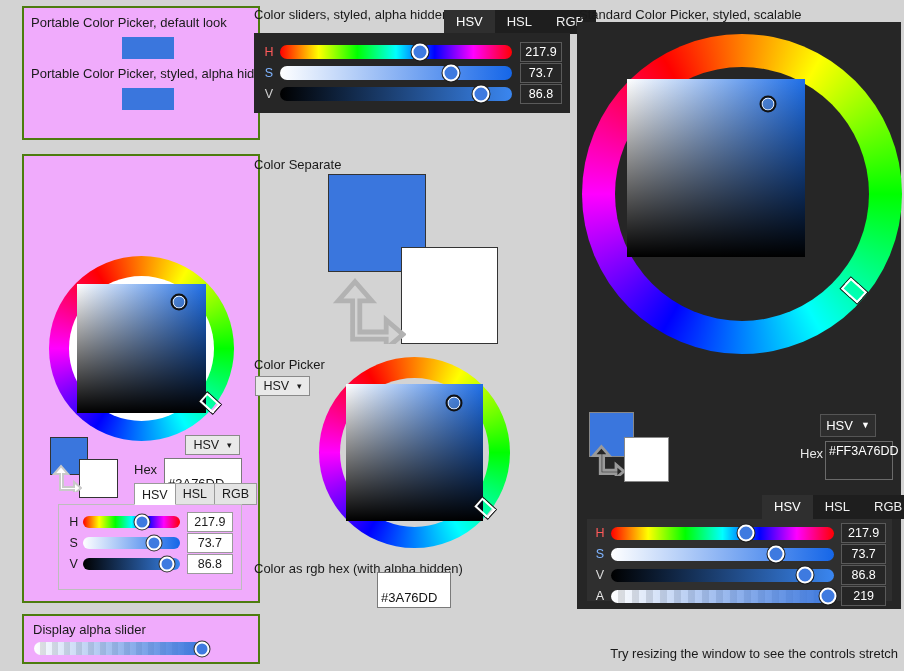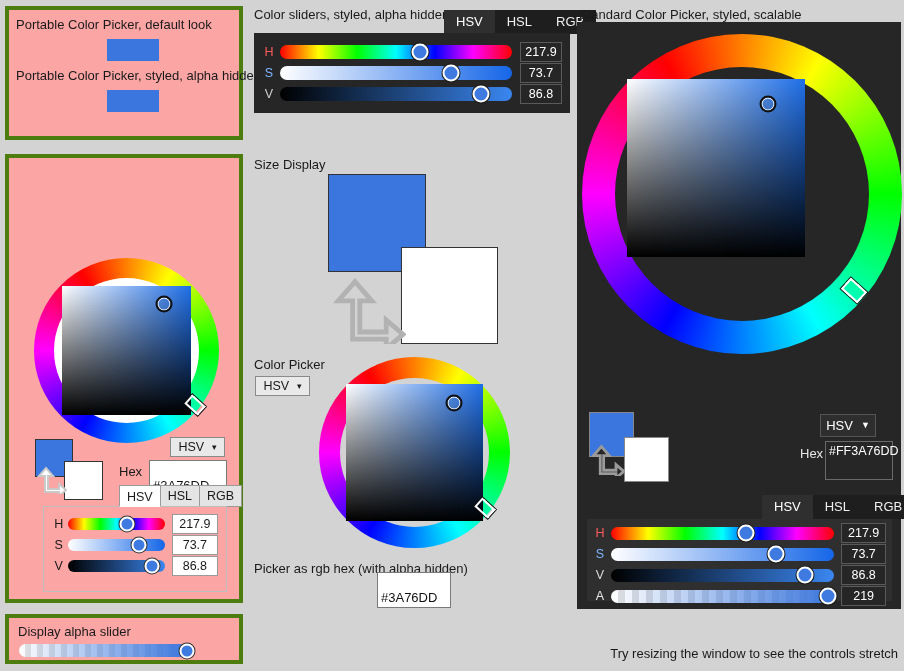--- a/index.html
+++ b/index.html
@@ -11,23 +11,24 @@
     font-size:13px;
     color:#1a1a1a;
     overflow:hidden;
     position:relative;
   }
   .root{position:absolute;inset:0;background:#d3d3d3;}
 
   
   .panel-light{
     position:absolute;
-    background:#fca5a5;
-    border:4px solid #4d7c0f;
-    box-sizing:border-box;
+    background:#f0abfc;
+    border:2px solid #4d7c0f;
+    box-sizing:border-box;
+    margin-left:17px;
   }
   .panel-dark{
     position:absolute;
     background:#262626;
     box-sizing:border-box;
   }
   .caption{
     position:absolute;
     font-size:13px;
     color:#1a1a1a;
@@ -296,21 +297,21 @@
 
   <div class="panel-light" style="left:5px;top:614px;width:238px;height:50px;">
     <div class="caption" style="left:9px;top:6px;">Display alpha slider</div>
     <div class="slider-track" style="position:absolute;left:10px;top:26px;width:168px;height:13px;">
       <div class="slider-fill" style="background:linear-gradient(to right, rgba(58,118,221,0) 0%, rgba(58,118,221,1) 100%),
                   repeating-linear-gradient(to right,#ffffff 0 6px,#e2e2e2 6px 12px);"></div>
       <div class="knob-light" style="left:100%;"></div>
     </div>
   </div>
 
-  <div class="caption" style="left:254px;top:157px;">Size Display</div>
+  <div class="caption" style="left:254px;top:157px;">Color Separate</div>
   <div class="swatch" style="left:328px;top:174px;width:98px;height:98px;background:#3A76DD;border:1px solid #333;"></div>
   <div class="swatch" style="left:401px;top:247px;width:97px;height:97px;background:#ffffff;border:1px solid #333;"></div>
   <svg class="swap-icon" style="left:328px;top:272px;" width="78" height="72" viewBox="0 0 32 30">
     <path d="M10 28 L10 12 L4 12 L11 4 L18 12 L13 12 L13 25 L24 25 L24 20 L31 26 L24 32 L24 28 Z" fill="#d3d3d3" stroke="#b2b2b2" stroke-width="2"></path>
   </svg>
 
   <div class="caption" style="left:254px;top:357px;">Color Picker</div>
   <div class="dropdown" style="position:absolute;left:255px;top:376px;width:55px;height:20px;">
     <span>HSV</span>
     <span class="chev">▾</span>
@@ -319,21 +320,21 @@
   <div class="wheel" style="left:319px;top:357px;width:191px;height:191px;">
     <div class="wheel-ring"></div>
     <div class="wheel-hole" style="left:21px;top:21px;width:149px;height:149px;background:#d3d3d3;"></div>
     <div class="sv-square" style="left:27px;top:27px;width:137px;height:137px;">
       <div class="sv-base" style="background:linear-gradient(to bottom, rgba(0,0,0,0) 0%, #000 100%),linear-gradient(to right,#ffffff,#1f6fe8);"></div>
       <div class="sv-cursor" style="left:79%;top:14%;"></div>
     </div>
     <div class="ring-marker" style="left:157px;top:145px;transform:rotate(42deg);"></div>
   </div>
 
-  <div class="caption" style="left:254px;top:561px;">Picker as rgb hex (with alpha hidden)</div>
+  <div class="caption" style="left:254px;top:561px;">Color as rgb hex (with alpha hidden)</div>
   <div class="textfield" style="position:absolute;left:377px;top:572px;width:74px;height:20px;">#3A76DD</div>
 
   <div class="caption" style="left:579px;top:7px;">Standard Color Picker, styled, scalable</div>
 
   <div class="panel-dark" style="left:577px;top:22px;width:324px;height:587px;">
 
     <div class="wheel" style="left:5px;top:12px;width:320px;height:320px;">
       <div class="wheel-ring"></div>
       <div class="wheel-hole" style="left:33px;top:33px;width:254px;height:254px;background:#262626;"></div>
       <div class="sv-square" style="left:45px;top:45px;width:178px;height:178px;">

